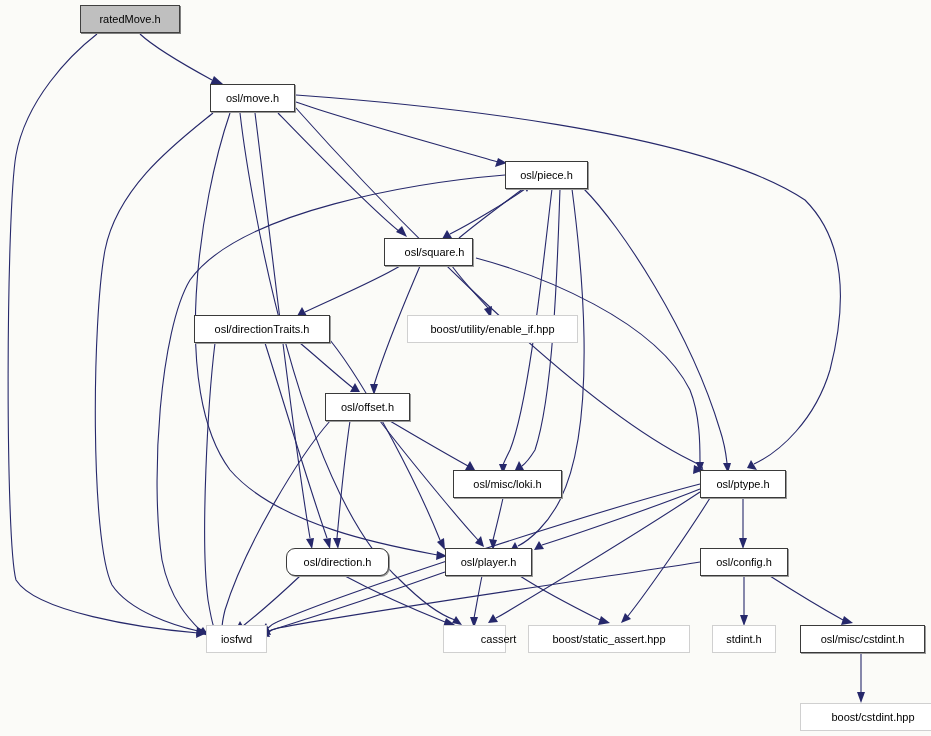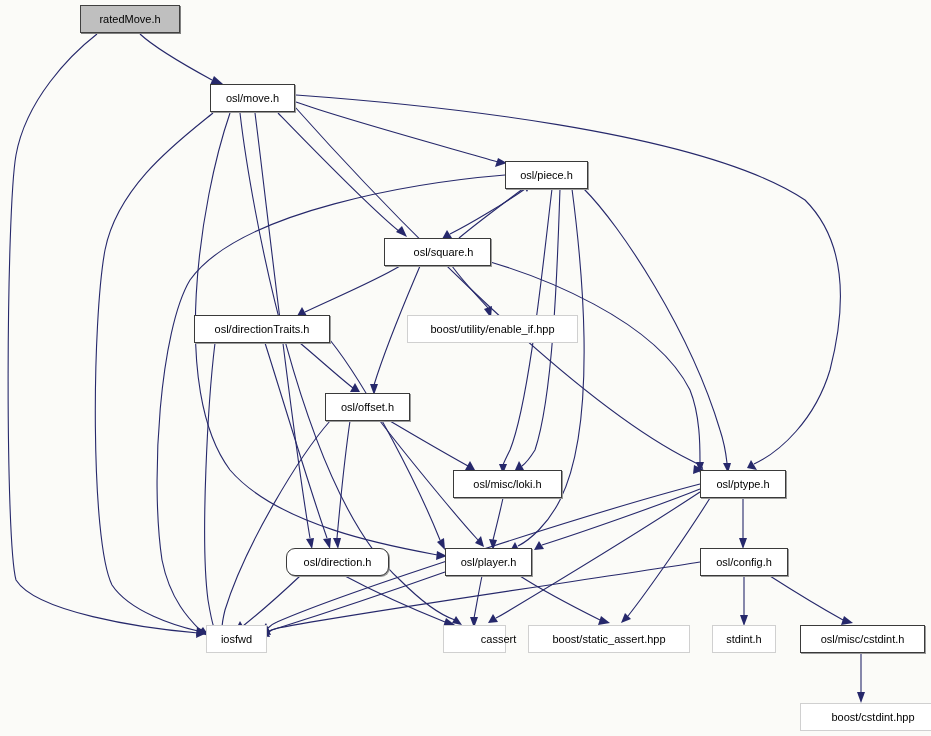--- a/index.html
+++ b/index.html
@@ -240,21 +240,21 @@
   <div>
     <div class="node-box style-root" style="left:80px; top:5px; width:100px;">
       <span class="node-label">ratedMove.h</span>
     </div>
     <div class="node-box style-bold" style="left:210px; top:84px; width:85px;">
       <span class="node-label">osl/move.h</span>
     </div>
     <div class="node-box style-bold" style="left:505px; top:161px; width:83px;justify-content:center;">
       <span class="node-label">osl/piece.h</span>
     </div>
-    <div class="node-box style-bold" style="left:384px; top:238px; width:107px;padding-left:12px;">
+    <div class="node-box style-bold" style="left:384px; top:238px; width:89px;padding-left:12px;">
       <span class="node-label">osl/square.h</span>
     </div>
     <div class="node-box style-bold" style="left:194px; top:315px; width:136px;">
       <span class="node-label">osl/directionTraits.h</span>
     </div>
     <div class="node-box style-plain" style="left:407px; top:315px; width:171px;">
       <span class="node-label">boost/utility/enable_if.hpp</span>
     </div>
     <div class="node-box style-bold" style="left:325px; top:393px; width:85px;">
       <span class="node-label">osl/offset.h</span>

